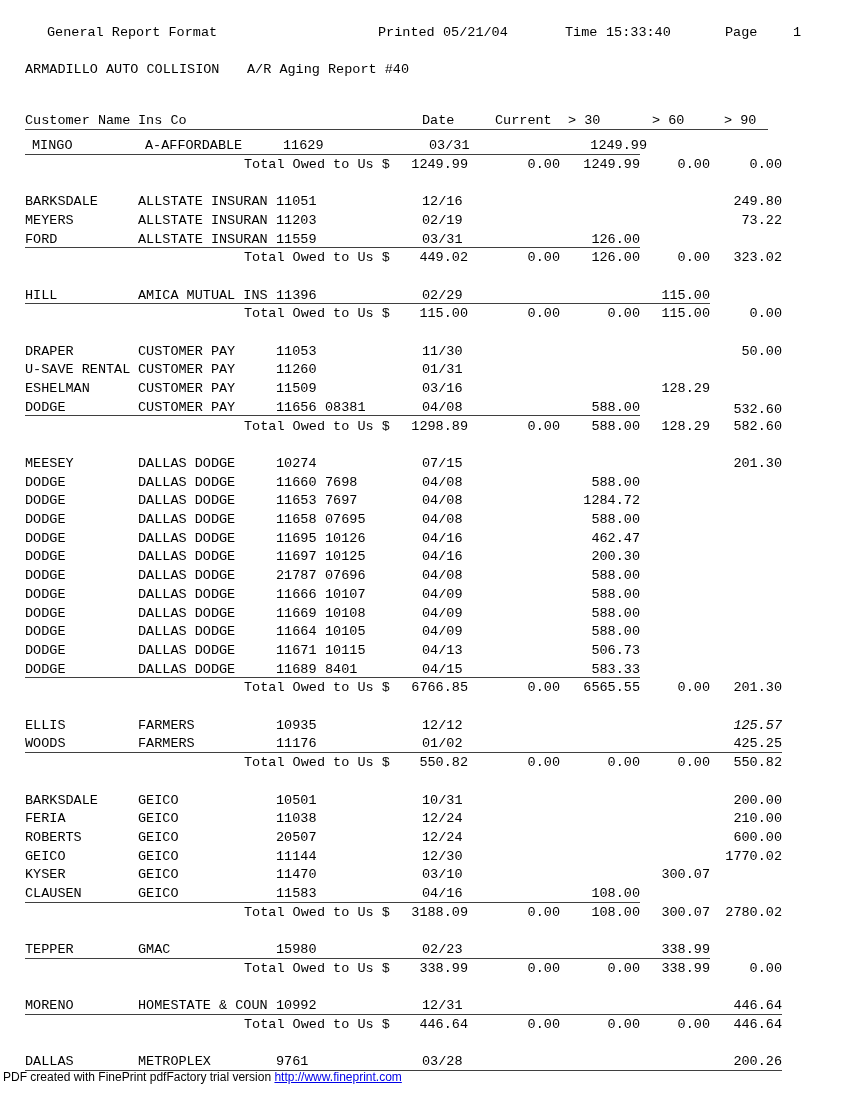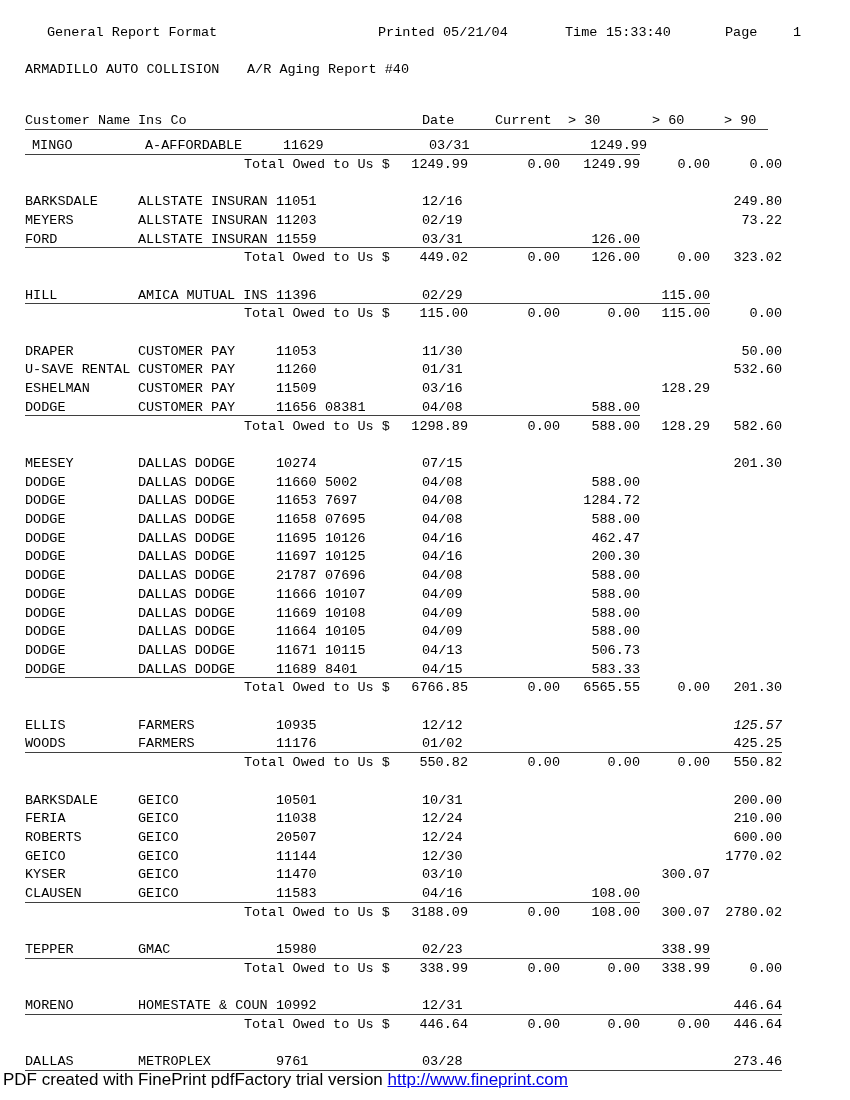--- a/index.html
+++ b/index.html
@@ -9,21 +9,21 @@
     font-size:13.5px;color:#000;overflow:hidden;
   }
   .abs{position:absolute;white-space:pre;}
   .line{position:absolute;left:0;width:850px;height:19px;}
   .cell{position:absolute;top:0;white-space:pre;}
   .amt{width:100px;text-align:right;}
   .uline{position:absolute;left:25px;height:0;border-bottom:1.5px solid #3f3f3f;}
   #footer{
     position:absolute;left:3px;top:1070px;
     font-family:"Liberation Sans","DejaVu Sans",sans-serif;
-    font-size:17px;color:#000;white-space:pre;
+    font-size:12px;color:#000;white-space:pre;
   }
   #footer a{text-decoration:underline;}
 </style>
 </head>
 <body>
 
 <div>
   <span class="abs" style="left:47px;top:25px">General Report Format</span>
   <span class="abs" style="left:378px;top:25px">Printed</span>
   <span class="abs" style="left:443px;top:25px">05/21/04</span>
@@ -117,21 +117,21 @@
       <span class="cell" style="left: 138px;">CUSTOMER PAY</span>
       <span class="cell" style="left: 276px;">11053</span>
       <span class="cell" style="left: 422px;">11/30</span>
       <span class="cell amt" style="left: 682px;">50.00</span>
     </div>
     <div class="line" style="top: 362.4px;">
       <span class="cell" style="left: 25px;">U-SAVE RENTAL</span>
       <span class="cell" style="left: 138px;">CUSTOMER PAY</span>
       <span class="cell" style="left: 276px;">11260</span>
       <span class="cell" style="left: 422px;">01/31</span>
-      <span class="cell amt" style="left: 682px;">532.60</span>
+      <span class="cell amt" style="left: 682px; margin-top: 40px;">532.60</span>
     </div>
     <div class="line" style="top: 381.1px;">
       <span class="cell" style="left: 25px;">ESHELMAN</span>
       <span class="cell" style="left: 138px;">CUSTOMER PAY</span>
       <span class="cell" style="left: 276px;">11509</span>
       <span class="cell" style="left: 422px;">03/16</span>
       <span class="cell amt" style="left: 610px;">128.29</span>
     </div>
     <div class="line" style="top: 399.8px;">
       <span class="cell" style="left: 25px;">DODGE</span>
@@ -154,21 +154,21 @@
       <span class="cell" style="left: 25px;">MEESEY</span>
       <span class="cell" style="left: 138px;">DALLAS DODGE</span>
       <span class="cell" style="left: 276px;">10274</span>
       <span class="cell" style="left: 422px;">07/15</span>
       <span class="cell amt" style="left: 682px;">201.30</span>
     </div>
     <div class="line" style="top: 474.6px;">
       <span class="cell" style="left: 25px;">DODGE</span>
       <span class="cell" style="left: 138px;">DALLAS DODGE</span>
       <span class="cell" style="left: 276px;">11660</span>
-      <span class="cell" style="left: 325px;">5002</span>
+      <span class="cell" style="left: 325px;">7698</span>
       <span class="cell" style="left: 422px;">04/08</span>
       <span class="cell amt" style="left: 540px;">588.00</span>
     </div>
     <div class="line" style="top: 493.3px;">
       <span class="cell" style="left: 25px;">DODGE</span>
       <span class="cell" style="left: 138px;">DALLAS DODGE</span>
       <span class="cell" style="left: 276px;">11653</span>
       <span class="cell" style="left: 325px;">7697</span>
       <span class="cell" style="left: 422px;">04/08</span>
       <span class="cell amt" style="left: 540px;">1284.72</span>
@@ -358,18 +358,18 @@
       <span class="cell amt" style="left: 460px;">0.00</span>
       <span class="cell amt" style="left: 540px;">0.00</span>
       <span class="cell amt" style="left: 610px;">0.00</span>
       <span class="cell amt" style="left: 682px;">446.64</span>
     </div>
     <div class="line" style="top: 1054.3px;">
       <span class="cell" style="left: 25px;">DALLAS</span>
       <span class="cell" style="left: 138px;">METROPLEX</span>
       <span class="cell" style="left: 276px;">9761</span>
       <span class="cell" style="left: 422px;">03/28</span>
-      <span class="cell amt" style="left: 682px;">273.46</span>
+      <span class="cell amt" style="left: 682px;">200.26</span>
     </div>
     <div class="uline" style="top: 1069.8px; width: 757px;"></div>
   </div>
 
 <div id="footer"><span>PDF created with FinePrint pdfFactory trial version </span><a href="#" style="color: rgb(0, 0, 232);">http://www.fineprint.com</a></div>
 
 </body></html>

